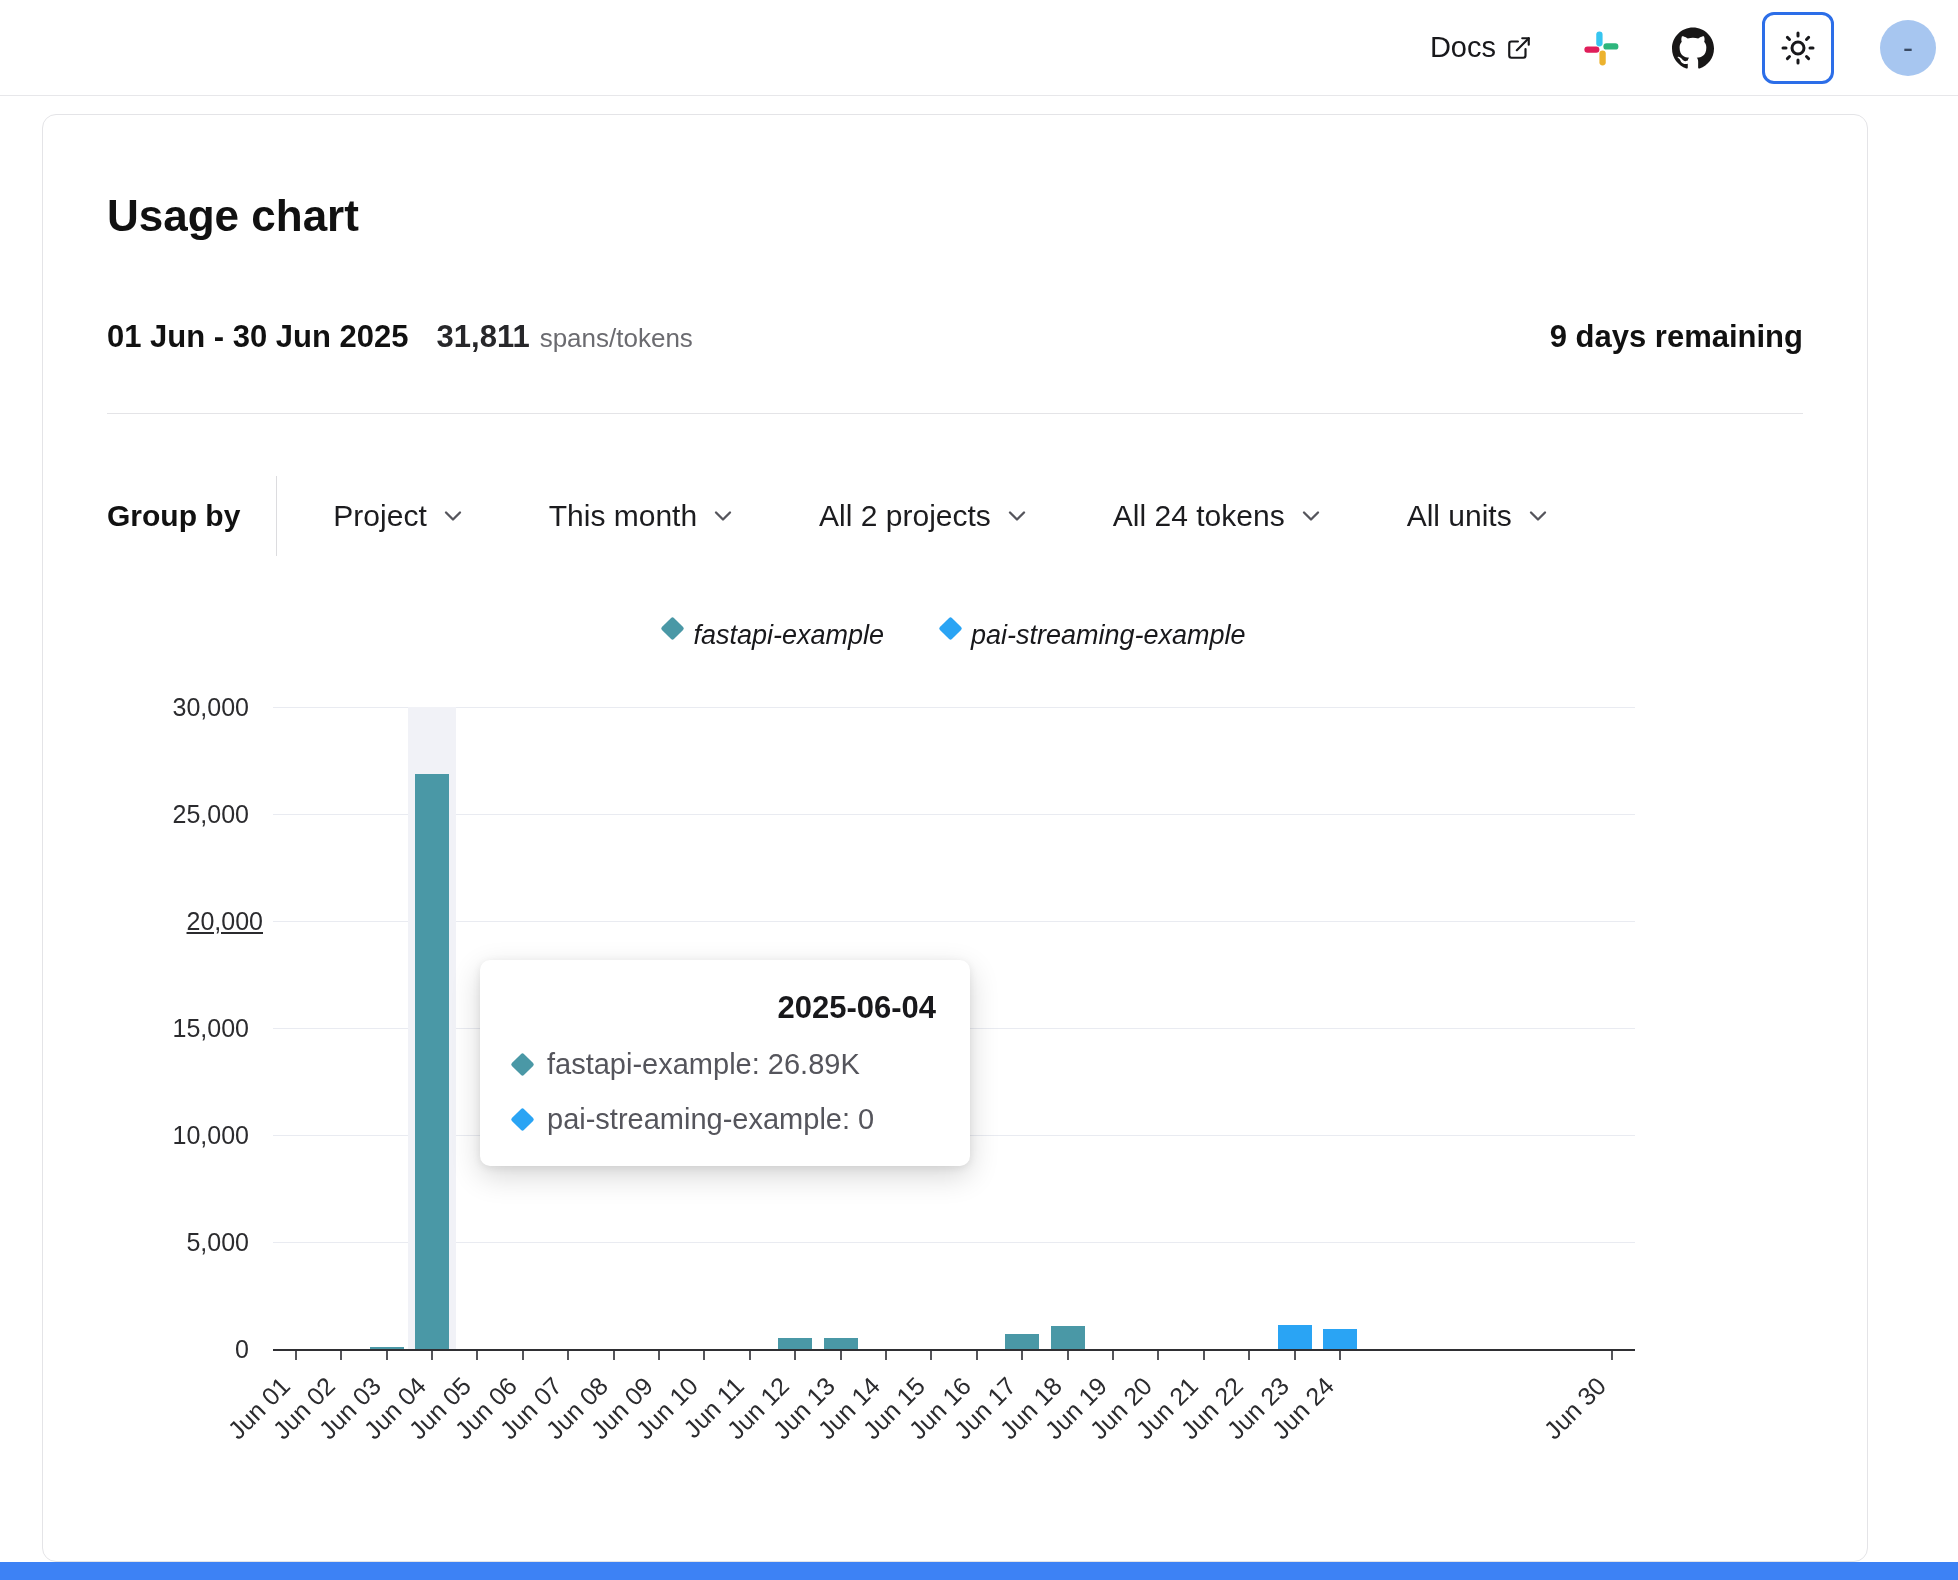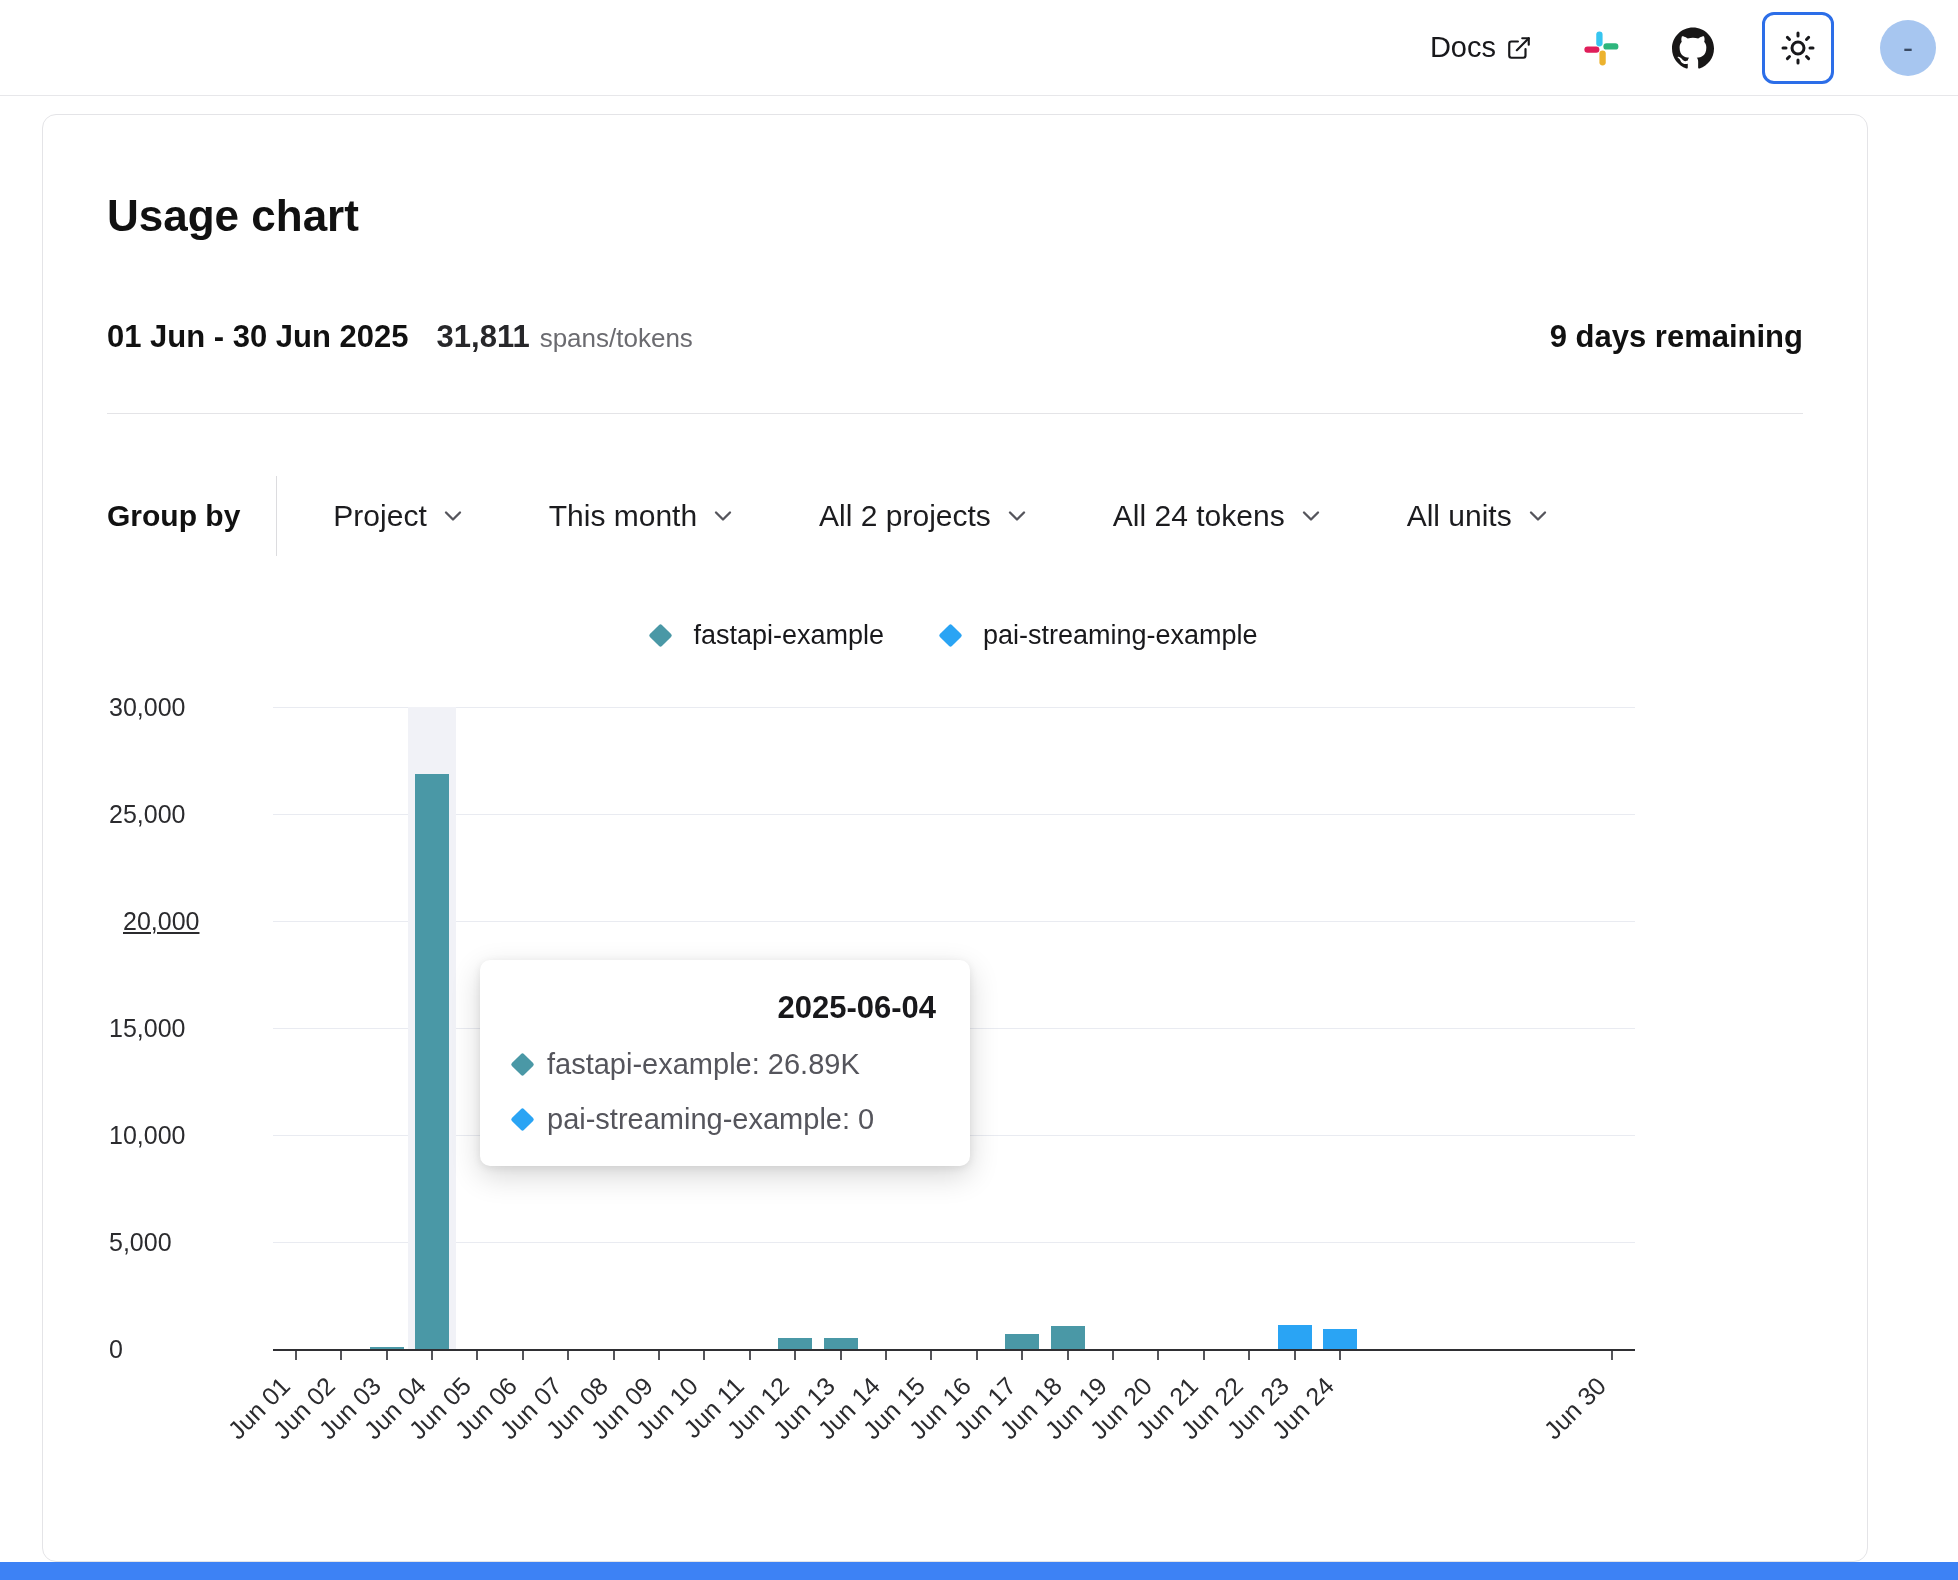--- a/index.html
+++ b/index.html
@@ -21,27 +21,27 @@
   .days-remaining { margin-left: auto; font-size: 31px; font-weight: 700; color: #111; }
   .divider { border: none; border-top: 1px solid #e4e4e7; margin-top: 58px; }
 
   .filter-row { display: flex; align-items: center; margin-top: 62px; height: 80px; }
   .group-by { font-size: 30px; font-weight: 700; color: #111; }
   .v-divider { width: 1px; height: 80px; background: #dcdcdf; margin: 0 56px 0 36px; }
   .dropdown { display: flex; align-items: center; gap: 12px; font-size: 30px; color: #1c1c1f; cursor: pointer; margin-right: 82px; background: none; border: none; font-family: inherit; }
   .chevron { color: #55555c; display: flex; }
 
   .legend { display: flex; justify-content: center; align-items: center; gap: 58px; margin-top: 62px; height: 34px; }
-  .legend-item { display: flex; align-items: center; gap: 24px; font-size: 27px; color: #18181b; cursor: pointer; }
+  .legend-item { display: flex; align-items: flex-start; gap: 12px; font-size: 27px; color: #18181b; cursor: pointer; font-style: italic; }
   .diamond { width: 17px; height: 17px; transform: rotate(45deg); border-radius: 2px; flex: 0 0 auto; }
 
   .chart { position: relative; margin-top: 26px; height: 792px; }
   .gridline { position: absolute; height: 1px; background: #e9ebf1; }
   .axis-line { position: absolute; height: 2px; background: #2f2f33; }
-  .ylabel { position: absolute; width: 140px; font-size: 25px; color: #2b2b2e; }
+  .ylabel { position: absolute; width: 140px; text-align: right; font-size: 25px; color: #2b2b2e; }
   .xlabel { position: absolute; width: 150px; height: 30px; text-align: right; font-size: 25px; color: #2b2b2e; transform-origin: 100% 50%; transform: rotate(-45deg); white-space: nowrap; }
   .bar { position: absolute; }
   .tick { position: absolute; width: 2px; height: 9px; background: #55555a; }
   .highlight-col { position: absolute; background: #f1f2f7; }
 
   .tooltip { position: absolute; left: 373px; top: 282px; width: 490px; background: #fff; border-radius: 10px; box-shadow: 0 10px 30px rgba(0,0,0,0.16), 0 2px 8px rgba(0,0,0,0.08); padding: 30px 34px; z-index: 5; }
   .tooltip-title { font-size: 31px; font-weight: 700; color: #18181b; text-align: right; }
   .tooltip-row { display: flex; align-items: center; gap: 16px; margin-top: 22px; font-size: 29px; color: #55555c; }
 
   .bottom-strip { position: absolute; left: 0; bottom: 0; width: 100%; height: 18px; background: #3d82f5; }

